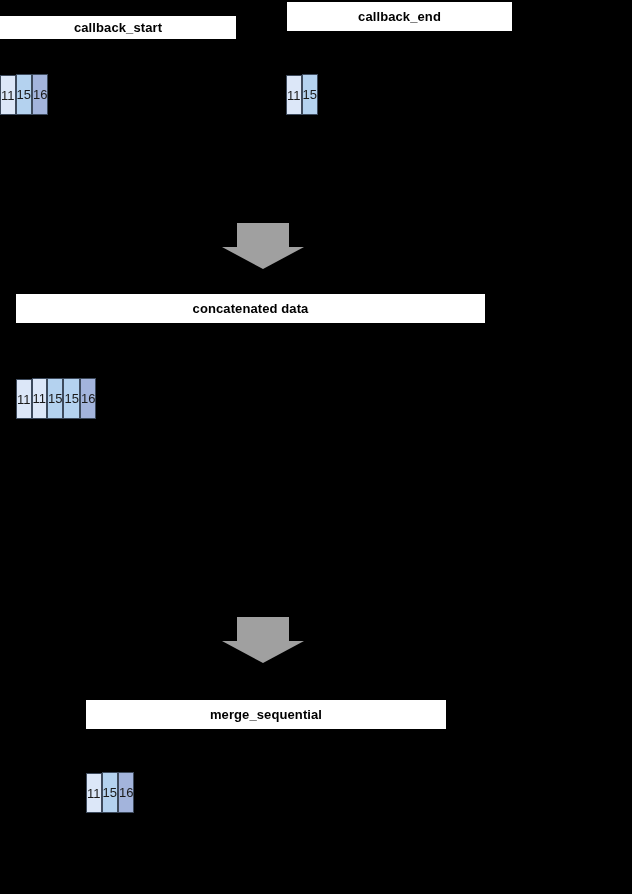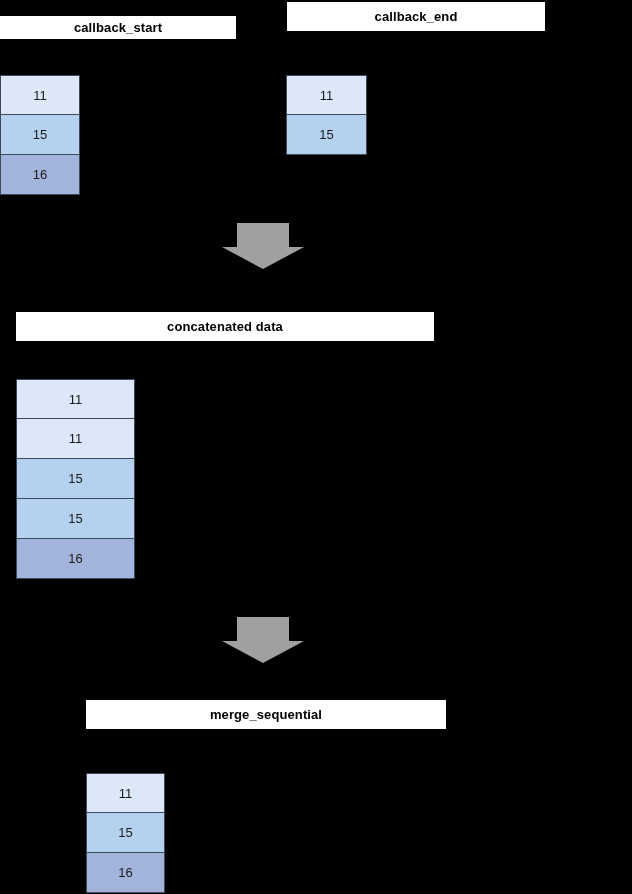--- a/index.html
+++ b/index.html
@@ -28,21 +28,21 @@
     align-items: center;
     justify-content: center;
     font-weight: bold;
     font-size: 13px;
     letter-spacing: 0.1px;
     box-sizing: border-box;
   }
   .stack {
     position: absolute;
     display: flex;
-    flex-direction: column;
+    flex-direction: row;
     box-sizing: border-box;
   }
   .cell {
     box-sizing: border-box;
     border: 1px solid #3d4a5c;
     margin-top: -1px;
     display: flex;
     align-items: center;
     justify-content: center;
     font-size: 13px;
@@ -61,21 +61,21 @@
 </style>
 </head>
 <body>
 
 <div id="stage">
 
   <div class="label-box" style="left:0px; top:16px; width:236px; height:23px;">
     <span>callback_start</span>
   </div>
 
-  <div class="label-box" style="left:287px; top:2px; width:258px; height:29px;">
+  <div class="label-box" style="left:287px; top:2px; width:225px; height:29px;">
     <span>callback_end</span>
   </div>
 
   <div class="stack" style="left:0px; top:75px; width:80px;">
     <div class="cell" style="height:40px; background:#dce7f8;">
       <span>11</span>
     </div>
     <div class="cell" style="height:41px; background:#b4d2ef;">
       <span>15</span>
     </div>
@@ -92,21 +92,21 @@
       <span>15</span>
     </div>
   </div>
 
   <div class="arrow" style="left:222px; top:223px;">
     <svg width="82" height="46" viewBox="0 0 82 46" xmlns="http://www.w3.org/2000/svg">
       <polygon points="15,0 67,0 67,24 82,24 41,46 0,24 15,24" fill="#a0a0a0"></polygon>
     </svg>
   </div>
 
-  <div class="label-box" style="left:16px; top:312px; width:418px; height:29px;">
+  <div class="label-box" style="left:16px; top:294px; width:469px; height:29px;">
     <span>concatenated data</span>
   </div>
 
   <div class="stack" style="left:16px; top:379px; width:119px;">
     <div class="cell" style="height:40px; background:#dce7f8;">
       <span>11</span>
     </div>
     <div class="cell" style="height:41px; background:#dce7f8;">
       <span>11</span>
     </div>

